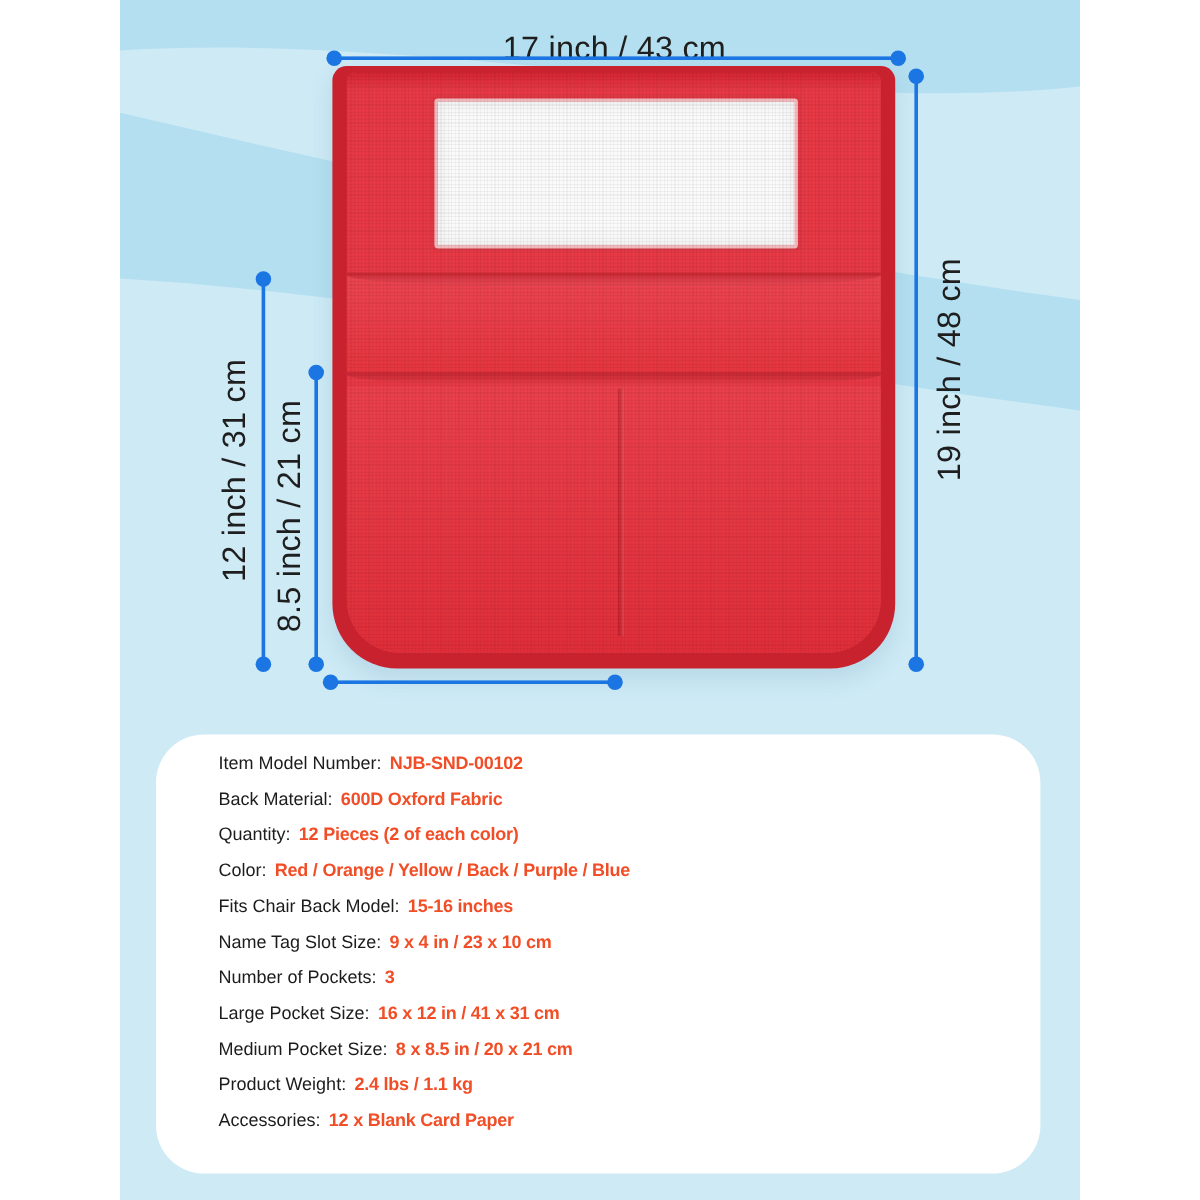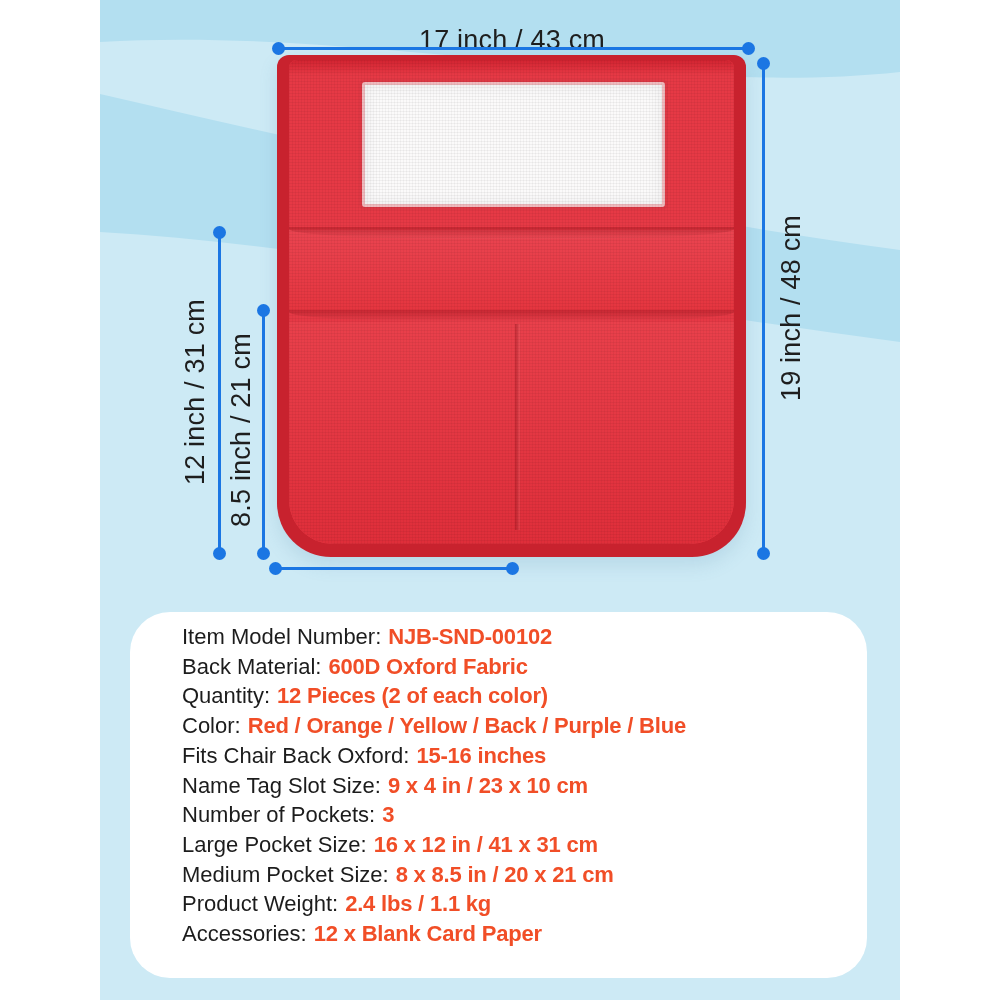--- a/index.html
+++ b/index.html
@@ -53,21 +53,21 @@
   #front-pockets { position:absolute; left:0; right:0; top:262px; bottom:0;
     background:linear-gradient(180deg,#e9404b,#df2e3a); border-radius:0 0 44px 44px; }
   #pocket-divider { position:absolute; left:226px; top:264px; bottom:14px; width:5px;
     background:linear-gradient(90deg, rgba(130,5,15,0.38), rgba(255,150,150,0.18)); }
   
   #spec-panel {
     position:absolute; left:130px; top:612px; width:737px; height:366px;
     background:#ffffff; border-radius:40px;
     padding:10px 28px 0 52px;
   }
-  .spec-line { font-size:22px; line-height:29.7px; white-space:nowrap; }
+  .spec-line { font-size:15px; line-height:29.7px; white-space:nowrap; }
   .spec-label { color:#1c1c1c; }
   .spec-value { color:#f14e27; font-weight:700; margin-left:7px; letter-spacing:-0.2px; }
 </style>
 </head>
 <body>
 
 <div id="stage">
 
   <svg id="blue-panel" viewBox="0 0 800 1000" preserveAspectRatio="none" aria-hidden="true">
     <rect x="0" y="0" width="800" height="1000" fill="#cdeaf5"></rect>
@@ -119,21 +119,21 @@
     <div class="spec-line">
       <span class="spec-label">Back Material:</span><span class="spec-value">600D Oxford Fabric</span>
     </div>
     <div class="spec-line">
       <span class="spec-label">Quantity:</span><span class="spec-value">12 Pieces (2 of each color)</span>
     </div>
     <div class="spec-line">
       <span class="spec-label">Color:</span><span class="spec-value">Red / Orange / Yellow / Back / Purple / Blue</span>
     </div>
     <div class="spec-line">
-      <span class="spec-label">Fits Chair Back Oxford:</span><span class="spec-value">15-16 inches</span>
+      <span class="spec-label">Fits Chair Back Model:</span><span class="spec-value">15-16 inches</span>
     </div>
     <div class="spec-line">
       <span class="spec-label">Name Tag Slot Size:</span><span class="spec-value">9 x 4 in / 23 x 10 cm</span>
     </div>
     <div class="spec-line">
       <span class="spec-label">Number of Pockets:</span><span class="spec-value">3</span>
     </div>
     <div class="spec-line">
       <span class="spec-label">Large Pocket Size:</span><span class="spec-value">16 x 12 in / 41 x 31 cm</span>
     </div>

